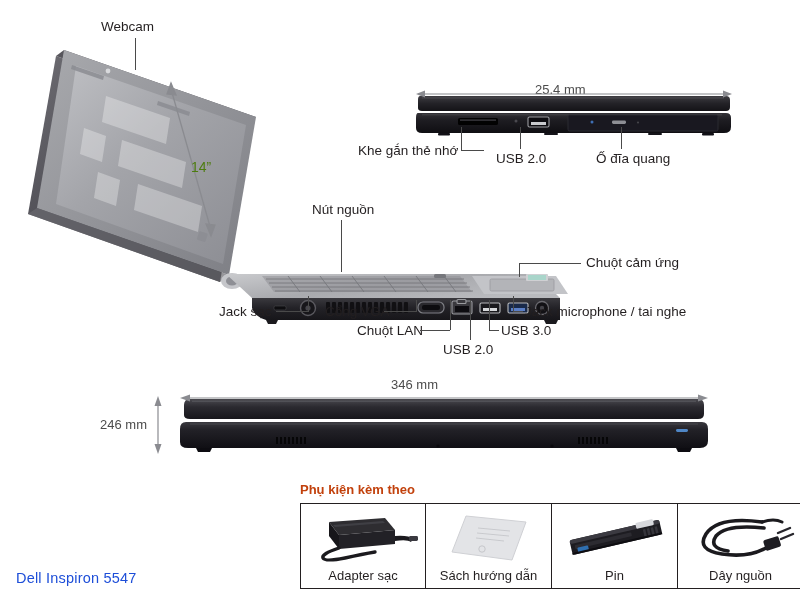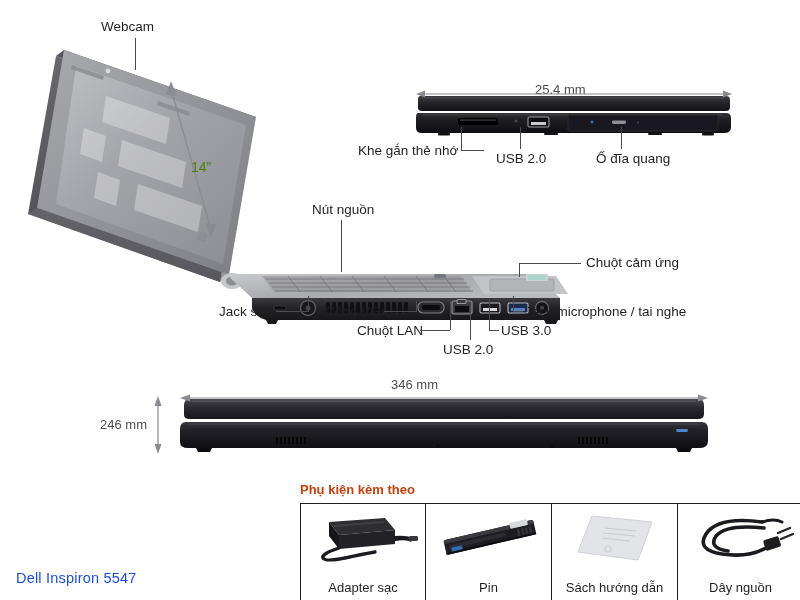--- a/index.html
+++ b/index.html
@@ -9,21 +9,21 @@
     color:#231f20;position:relative;overflow:hidden;
   }
   .stage{position:absolute;inset:0;}
   .lbl{position:absolute;font-size:13.5px;color:#231f20;white-space:nowrap;line-height:1;}
   .dim{position:absolute;font-size:13px;color:#4c4c4c;white-space:nowrap;line-height:1;}
   .vline{position:absolute;width:1px;background:#4a4a4a;}
   .hline{position:absolute;height:1px;background:#4a4a4a;}
   .model{position:absolute;font-size:14.5px;color:#1d4ed8;letter-spacing:.2px;}
   .acc-title{position:absolute;font-size:13px;font-weight:bold;color:#c2410c;}
   .acc-wrap{position:absolute;display:flex;}
-  .acc-box{width:126px;height:98px;border:1px solid #231f20;box-sizing:border-box;
+  .acc-box{width:126px;height:86px;border:1px solid #231f20;box-sizing:border-box;
     display:flex;flex-direction:column;align-items:center;justify-content:flex-end;
     position:relative;background:#fff;}
   .acc-box + .acc-box{border-left:none;}
   .acc-art{position:absolute;top:4px;left:0;right:0;height:58px;}
   .acc-cap{font-size:13px;color:#231f20;padding-bottom:5px;}
   svg{display:block;overflow:visible;}
 </style>
 </head>
 <body>
 
@@ -349,53 +349,53 @@
           <path d="M94 28 Q108 27 112 31 L110 34 Q106 31 94 33 Z" fill="#1b1a1e"></path>
           <path d="M38 40 Q20 46 22 50 Q24 54 44 50 Q62 46 74 44" stroke="#1b1a1e" stroke-width="3.4" fill="none" stroke-linecap="round"></path>
           <rect x="108" y="28" width="9" height="5" rx="1.4" fill="#3a3940"></rect>
         </g>
       </svg>
       <div class="acc-cap">Adapter sạc</div>
     </div>
 
     <div class="acc-box">
       <svg class="acc-art" viewBox="0 0 126 58">
+        <path d="M40 8 L100 14 L86 52 L26 44 Z" fill="#e3e4e7" stroke="#cfd0d4" stroke-width="1"></path>
+        <g stroke="#c6c7cb" stroke-width="1" opacity=".9">
+          <line x1="52" y1="20" x2="84" y2="23"></line>
+          <line x1="51" y1="25" x2="83" y2="28"></line>
+          <line x1="50" y1="30" x2="78" y2="33"></line>
+        </g>
+        <circle cx="56" cy="41" r="3.2" fill="none" stroke="#c6c7cb" stroke-width="1"></circle>
+      </svg>
+      <div class="acc-cap">Sách hướng dẫn</div>
+    </div>
+
+    <div class="acc-box">
+      <svg class="acc-art" viewBox="0 0 126 58">
         <g transform="rotate(-13 63 30)">
           <rect x="18" y="22" width="92" height="15" rx="2.5" fill="#1d1c21"></rect>
           <rect x="18" y="22" width="92" height="4" rx="2" fill="#3b3a41"></rect>
           <rect x="22" y="28" width="58" height="4" rx="1" fill="#2c2b31"></rect>
           <rect x="86" y="20" width="18" height="6" rx="1.5" fill="#d7d8dc"></rect>
           <rect x="24" y="31" width="11" height="5" rx="1" fill="#2f6fb0"></rect>
           <g fill="#35343b">
             <rect x="92" y="28" width="2.5" height="8"></rect>
               <rect x="96" y="28" width="2.5" height="8"></rect>
             <rect x="100" y="28" width="2.5" height="8"></rect>
               <rect x="104" y="28" width="2.5" height="8"></rect>
           </g>
           <rect x="18" y="35" width="92" height="2" fill="#0e0d11"></rect>
         </g>
       </svg>
       <div class="acc-cap">Pin</div>
     </div>
 
     <div class="acc-box">
       <svg class="acc-art" viewBox="0 0 126 58">
-        <path d="M40 8 L100 14 L86 52 L26 44 Z" fill="#e3e4e7" stroke="#cfd0d4" stroke-width="1"></path>
-        <g stroke="#c6c7cb" stroke-width="1" opacity=".9">
-          <line x1="52" y1="20" x2="84" y2="23"></line>
-          <line x1="51" y1="25" x2="83" y2="28"></line>
-          <line x1="50" y1="30" x2="78" y2="33"></line>
-        </g>
-        <circle cx="56" cy="41" r="3.2" fill="none" stroke="#c6c7cb" stroke-width="1"></circle>
-      </svg>
-      <div class="acc-cap">Sách hướng dẫn</div>
-    </div>
-
-    <div class="acc-box">
-      <svg class="acc-art" viewBox="0 0 126 58">
         <g fill="none" stroke="#1b1a1e" stroke-width="3.6" stroke-linecap="round">
           <path d="M84 14 Q40 8 28 26 Q18 42 44 46 Q70 50 88 40"></path>
           <path d="M86 20 Q48 16 38 28 Q30 40 50 43"></path>
         </g>
         <g stroke="#1b1a1e" stroke-width="3" fill="none" stroke-linecap="round">
           <path d="M84 14 Q96 10 104 14"></path>
         </g>
         <rect x="86" y="30" width="16" height="11" rx="2" fill="#1d1c21" transform="rotate(-18 94 35)"></rect>
         <g stroke="#26252b" stroke-width="2.4" stroke-linecap="round">
           <line x1="100" y1="25" x2="112" y2="20"></line>

